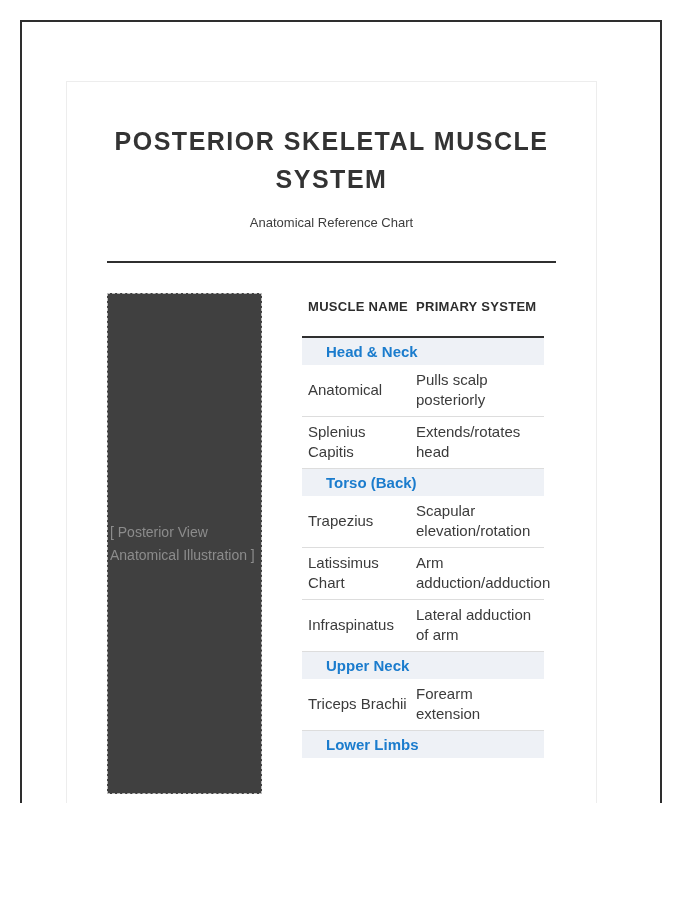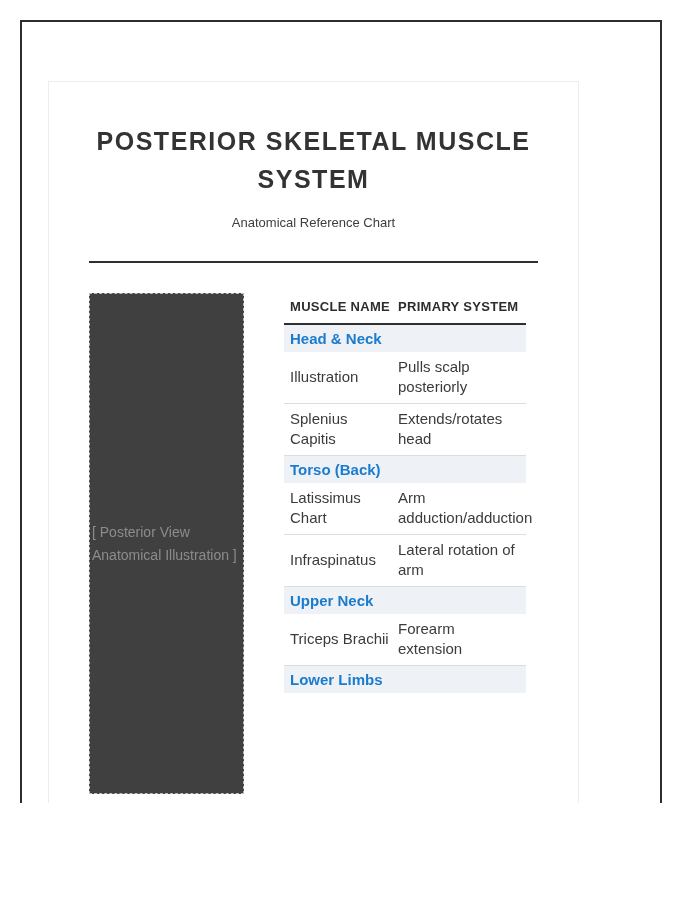--- a/index.html
+++ b/index.html
@@ -12,21 +12,21 @@
   .page-frame {
     position: absolute;
     left: 20px; top: 20px;
     width: 642px; height: 783px;
     border: 2px solid #2e2e2e;
     border-bottom: none;
     overflow: hidden;
     background: #ffffff;
   }
   .document-card {
-    margin-left: 26px;
+    margin-left: 44px;
     margin-top: 59px;
     width: 531px;
     height: 800px;
     border: 1px solid #ededed;
     background: #ffffff;
     padding: 40px 40px 0 40px;
   }
   .page-title {
     font-size: 25px;
     font-weight: bold;
@@ -74,41 +74,41 @@
   }
   .muscle-table col.col-muscle { width: 114px; }
   .muscle-table col.col-action { width: 128px; }
   .muscle-table th {
     text-align: left;
     font-size: 13px;
     font-weight: bold;
     letter-spacing: 0.3px;
     color: #2d2d2d;
     line-height: 16px;
-    padding: 6px 4px 8px 0;
+    padding: 6px 4px 21px 0;
     border-bottom: 2px solid #2f2f2f;
     white-space: nowrap;
   }
   .muscle-table th.th-muscle { padding-left: 6px; }
   .muscle-table td {
     font-size: 15px;
     line-height: 20px;
     color: #3b3b3b;
     vertical-align: middle;
     padding: 5px 4px 6px 0;
     border-bottom: 1px solid #dddddd;
   }
   .muscle-table td.cell-muscle { padding-left: 6px; }
   .muscle-table tr.section-row td {
     background: #eef1f6;
     color: #1b7ccd;
     font-weight: bold;
     font-size: 15px;
     line-height: 19px;
-    padding: 4px 6px;
+    padding: 4px 24px;
     border-bottom: none;
   }
 </style>
 </head>
 <body>
 
 <div class="page-frame">
   <div class="document-card">
 
     <h1 class="page-title">POSTERIOR SKELETAL MUSCLE SYSTEM</h1>
@@ -130,38 +130,42 @@
           <tr>
             <th class="th-muscle">MUSCLE NAME</th>
             <th>PRIMARY SYSTEM</th>
           </tr>
         </thead>
         <tbody>
           <tr class="section-row">
             <td colspan="2">Head &amp; Neck</td>
           </tr>
           <tr>
-            <td class="cell-muscle">Illustration</td>
+            <td class="cell-muscle">Anatomical</td>
             <td>Pulls scalp posteriorly</td>
           </tr>
           <tr>
             <td class="cell-muscle">Splenius Capitis</td>
             <td>Extends/rotates head</td>
           </tr>
 
           <tr class="section-row">
             <td colspan="2">Torso (Back)</td>
           </tr>
           <tr>
+            <td class="cell-muscle">Trapezius</td>
+            <td>Scapular elevation/rotation</td>
+          </tr>
+          <tr>
             <td class="cell-muscle">Latissimus Chart</td>
             <td>Arm adduction/adduction</td>
           </tr>
           <tr>
             <td class="cell-muscle">Infraspinatus</td>
-            <td>Lateral rotation of arm</td>
+            <td>Lateral adduction of arm</td>
           </tr>
 
           <tr class="section-row">
             <td colspan="2">Upper Neck</td>
           </tr>
           <tr>
             <td class="cell-muscle">Triceps Brachii</td>
             <td>Forearm extension</td>
           </tr>
 

